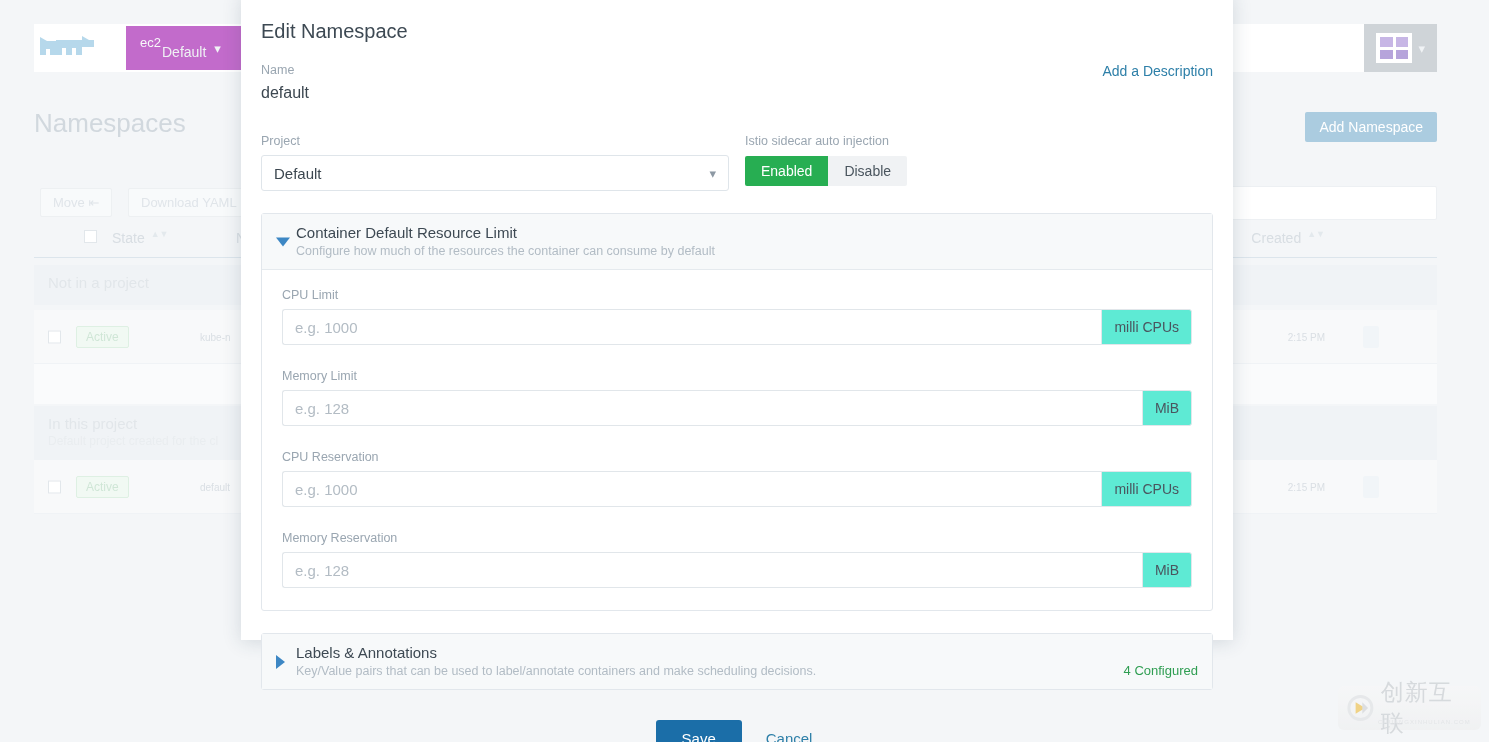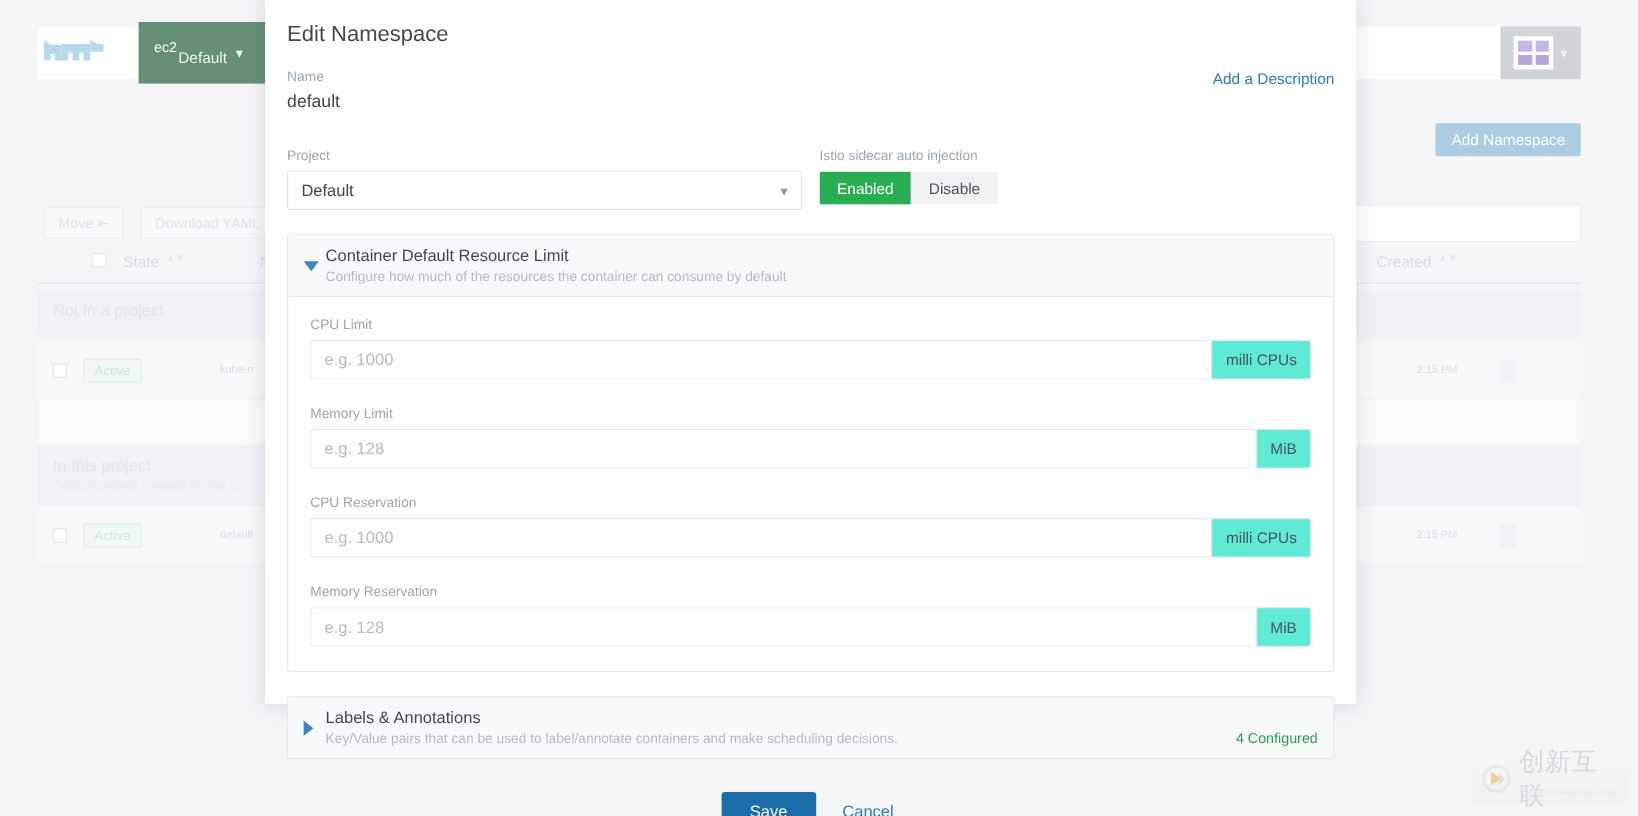--- a/index.html
+++ b/index.html
@@ -25,22 +25,22 @@
   }
   .topbar-logo {
     width: 70px; height: 34px; margin-left: 2px;
     position: relative;
   }
   .cow {
     position:absolute; left:0; top:4px; width:64px; height:28px;
   }
   .cluster-chip {
     margin-left: 20px;
-    background: #14532d;
-    height: 56px;
+    background: #a21caf;
+    height: 44px;
     display: flex; align-items: center; padding: 0 14px;
     min-width: 122px;
   }
   .chip-stack { display:flex; flex-direction:column; line-height:1.05; }
   .chip-top { font-size: 13px; color: #f4f6f8; }
   .chip-bot { font-size: 14px; color: #e6eaee; margin-left: 22px; margin-top:-4px;}
   .chip-caret { margin-left: 8px; color:#e9edf0; font-size: 13px; }
   .topbar-word { margin-left: 10px; font-size: 14px; color:#dfe4e9; }
 
   .grid-chip {
@@ -236,20 +236,21 @@
       <div class="grid-icon">
           <i></i>
           <i></i>
           <i></i>
           <i></i>
         </div>
       <span class="grid-caret">▾</span>
     </div>
   </div>
 
+  <div class="page-title">Namespaces</div>
   <div class="add-ns-btn">Add Namespace</div>
 
   <div class="toolbar-row">
     <div class="ghost-btn btn-move">
       <span>Move</span>
       <span> ⇤</span>
     </div>
     <div class="ghost-btn btn-dl">Download YAML</div>
     <div class="search-box">Search</div>
   </div>

